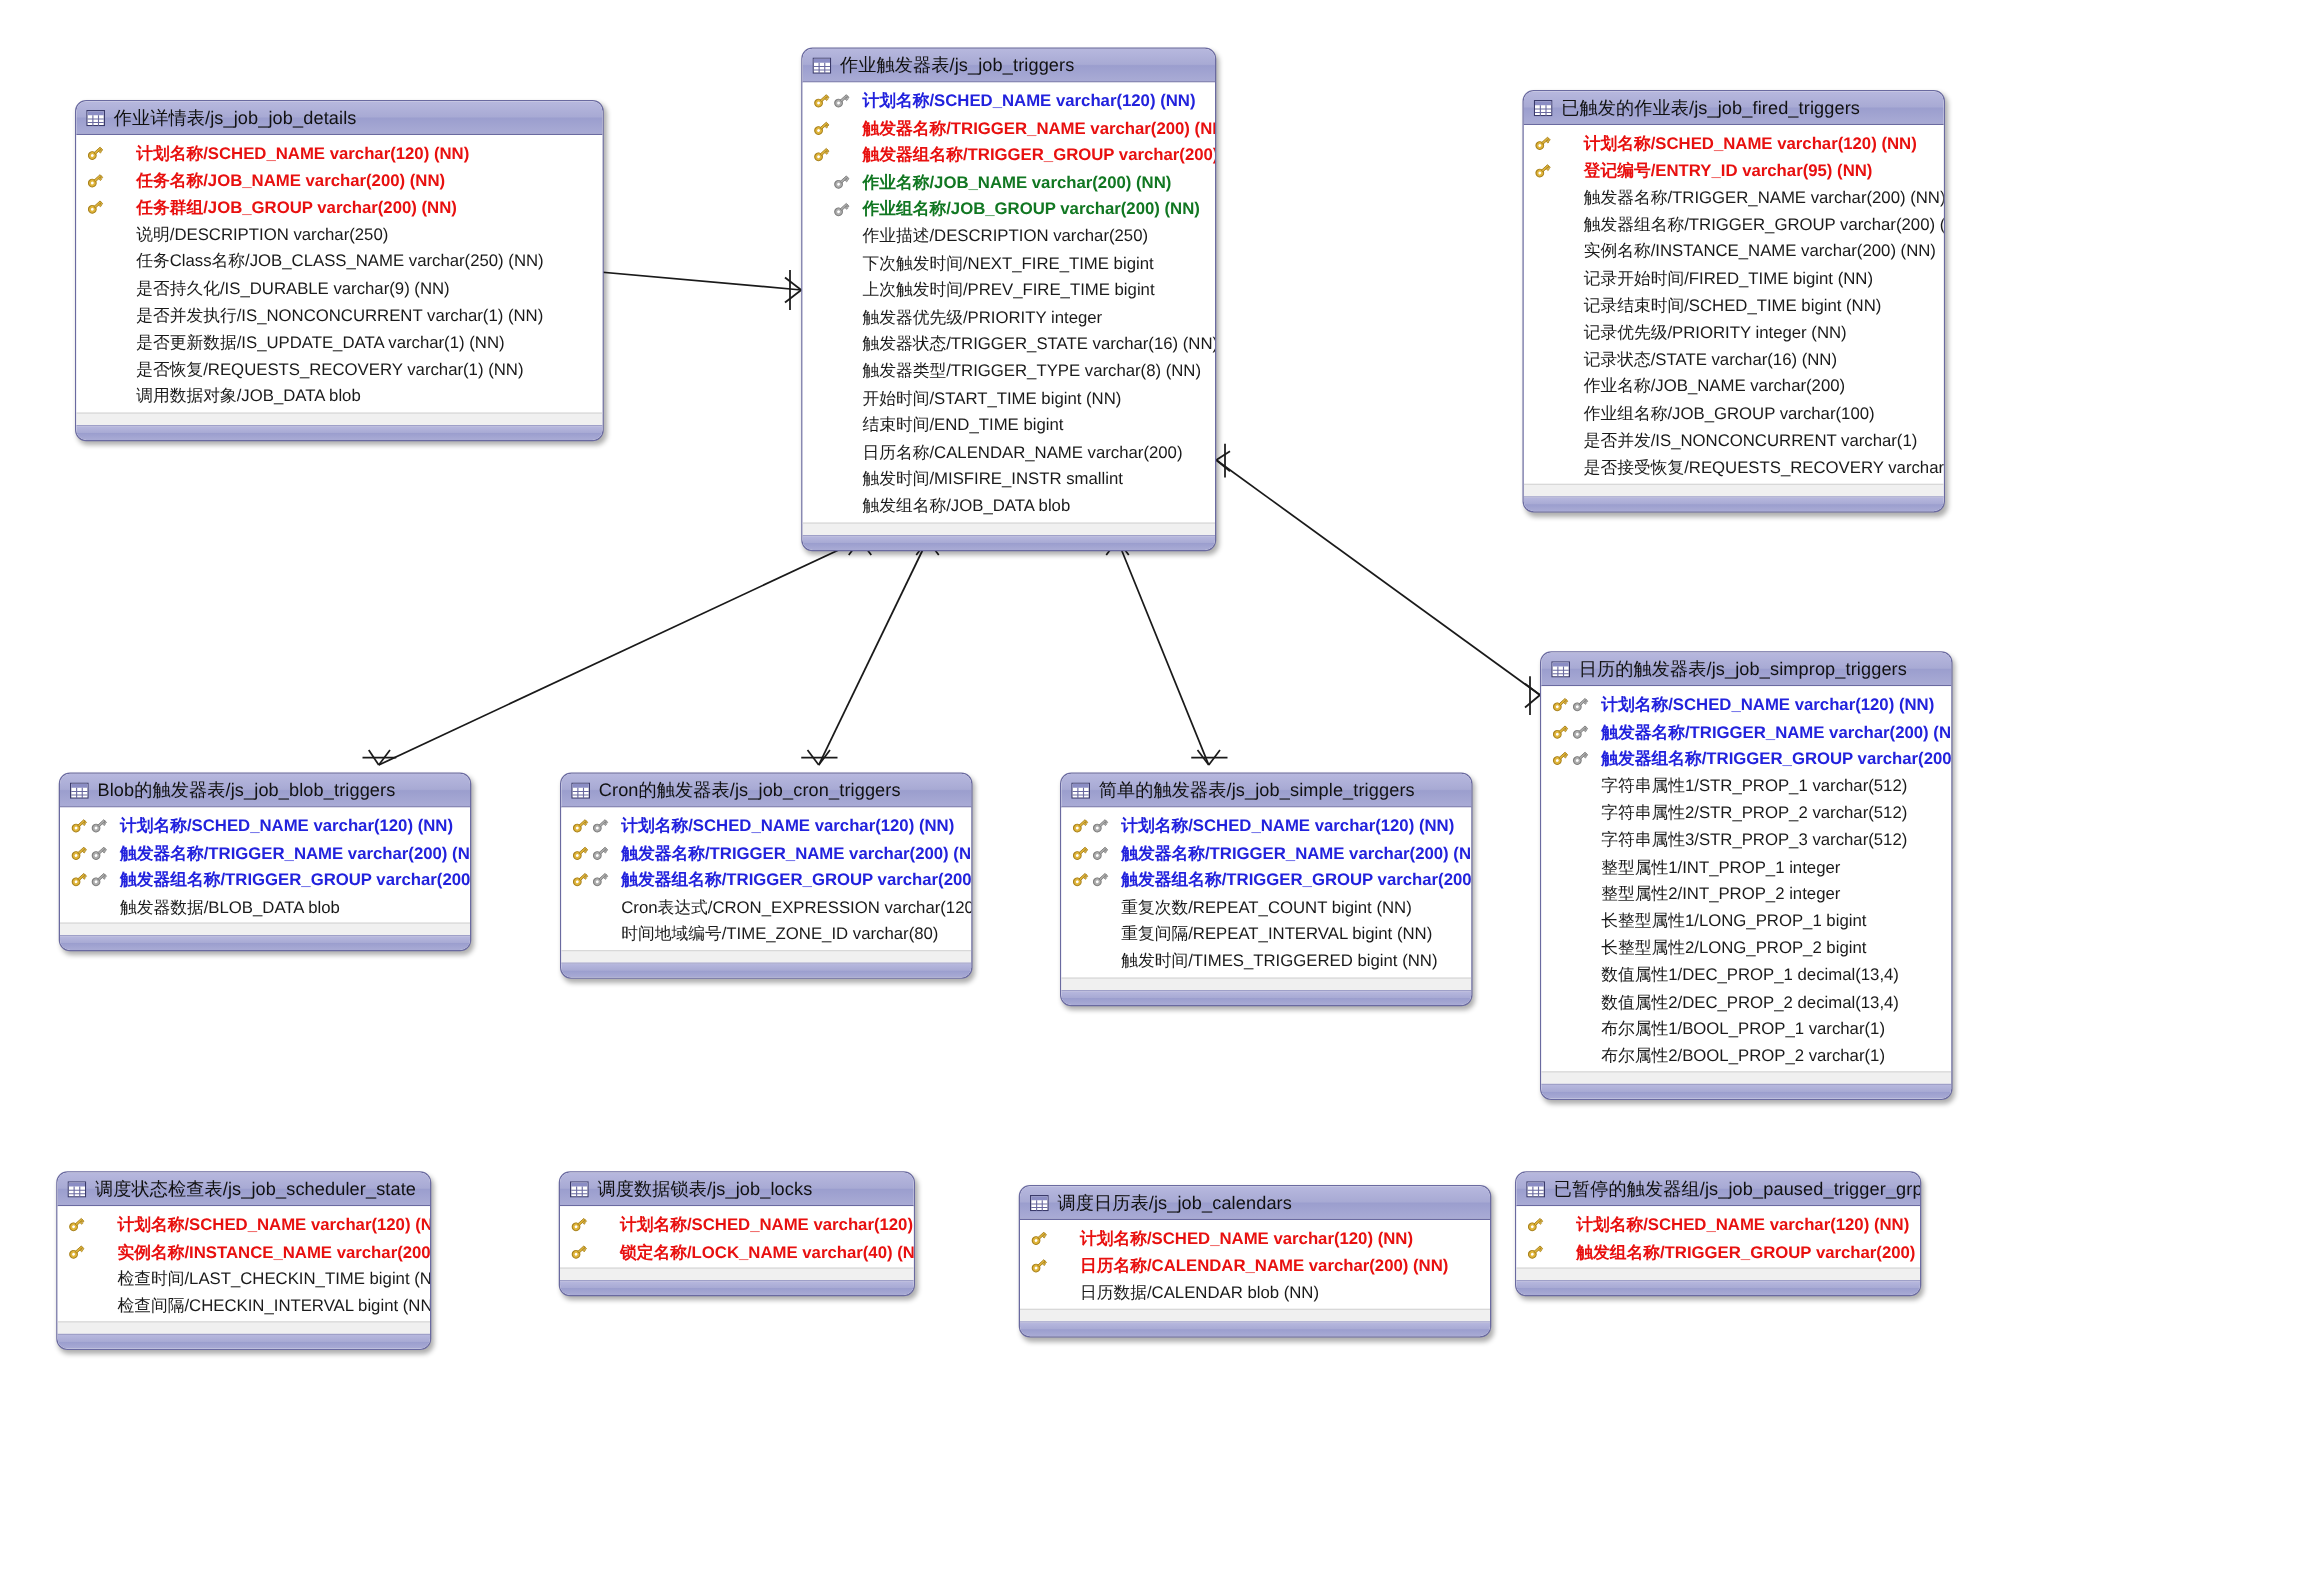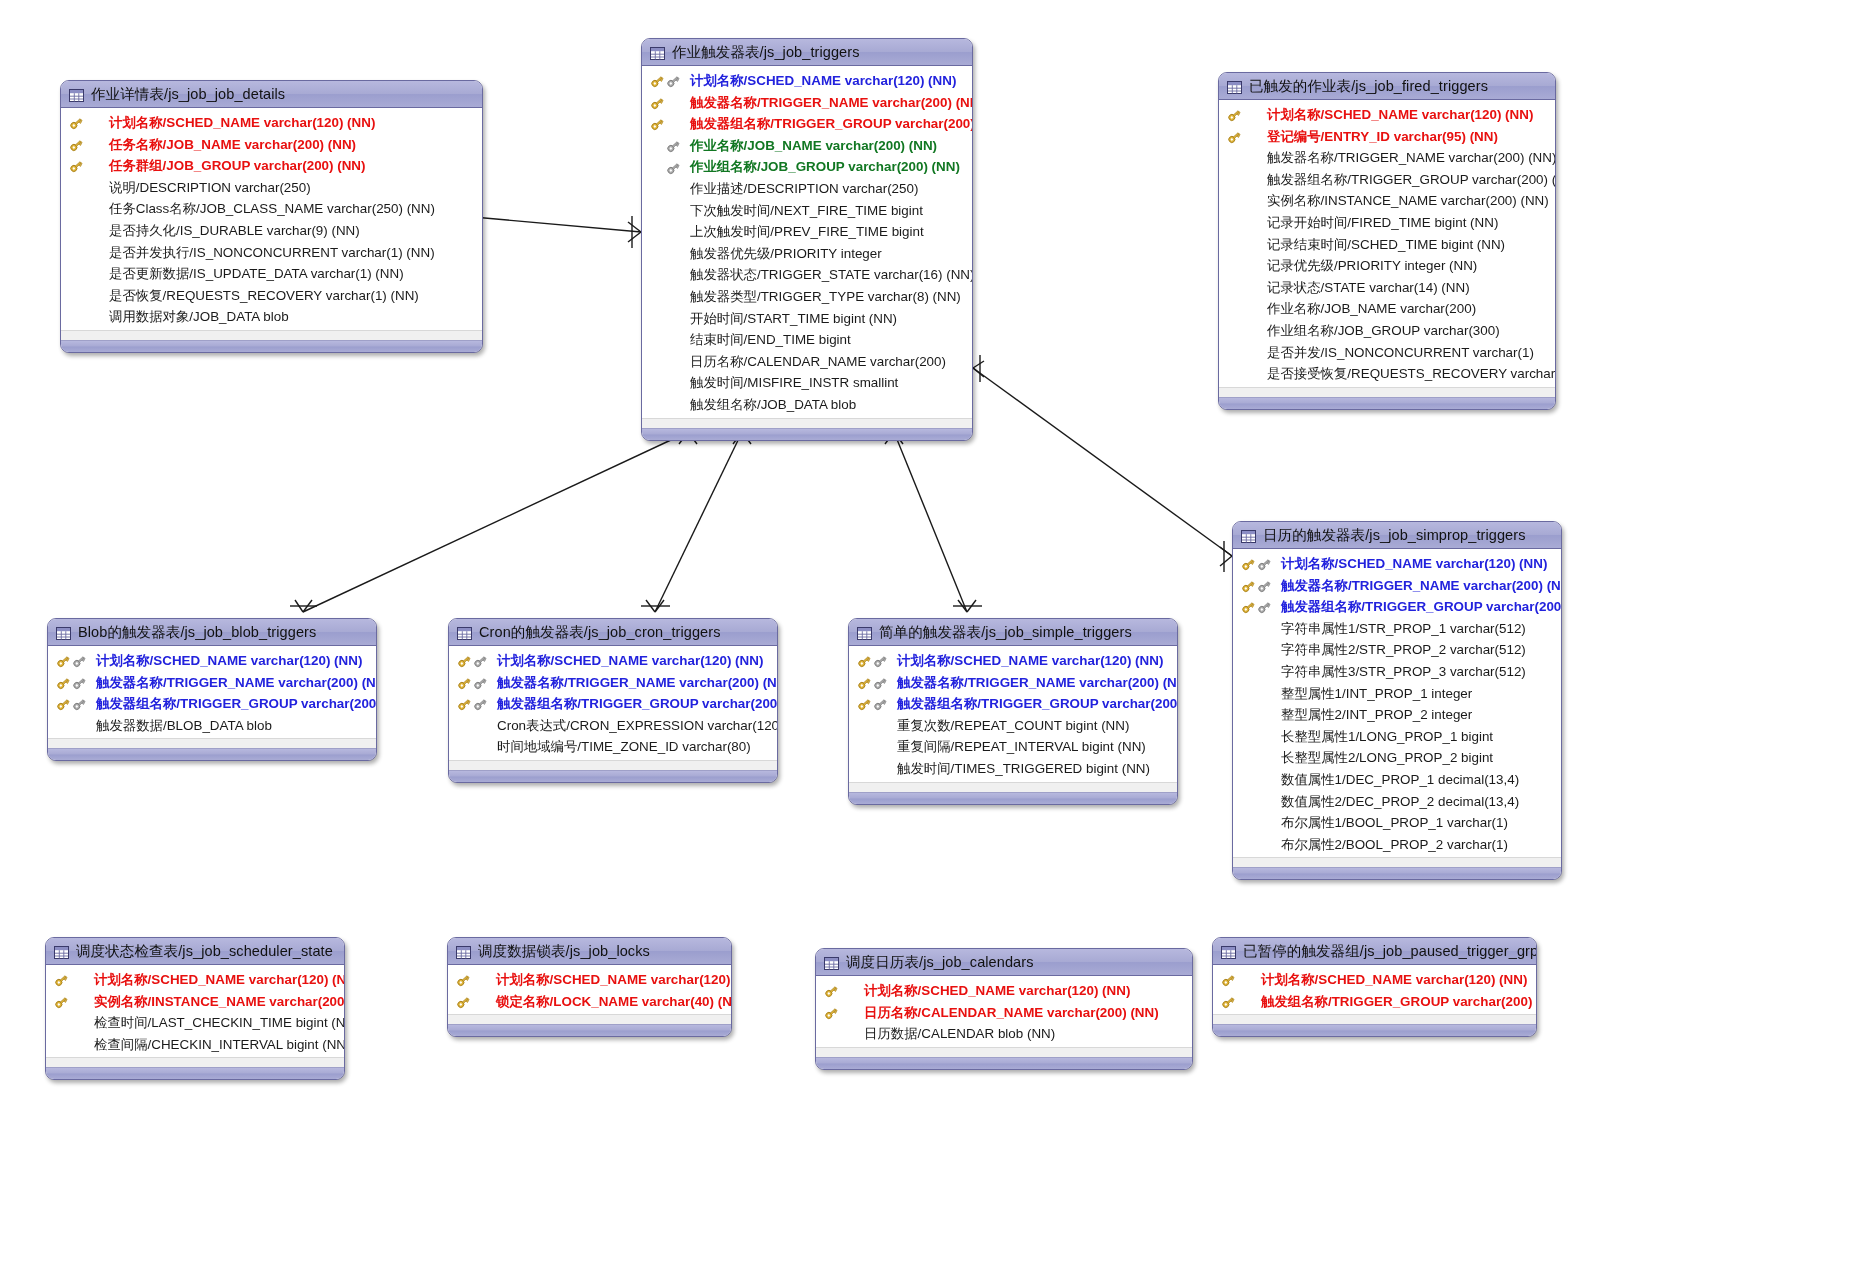--- a/index.html
+++ b/index.html
@@ -495,35 +495,35 @@
               <span style="display:inline-block;width:14px"></span>
               <span style="display:inline-block;width:14px"></span>
             </span>
             <span class="col c-plain">记录优先级/PRIORITY integer (NN)</span>
           </div>
           <div class="row">
             <span class="keys">
               <span style="display:inline-block;width:14px"></span>
               <span style="display:inline-block;width:14px"></span>
             </span>
-            <span class="col c-plain">记录状态/STATE varchar(14) (NN)</span>
+            <span class="col c-plain">记录状态/STATE varchar(16) (NN)</span>
           </div>
           <div class="row">
             <span class="keys">
               <span style="display:inline-block;width:14px"></span>
               <span style="display:inline-block;width:14px"></span>
             </span>
             <span class="col c-plain">作业名称/JOB_NAME varchar(200)</span>
           </div>
           <div class="row">
             <span class="keys">
               <span style="display:inline-block;width:14px"></span>
               <span style="display:inline-block;width:14px"></span>
             </span>
-            <span class="col c-plain">作业组名称/JOB_GROUP varchar(300)</span>
+            <span class="col c-plain">作业组名称/JOB_GROUP varchar(100)</span>
           </div>
           <div class="row">
             <span class="keys">
               <span style="display:inline-block;width:14px"></span>
               <span style="display:inline-block;width:14px"></span>
             </span>
             <span class="col c-plain">是否并发/IS_NONCONCURRENT varchar(1)</span>
           </div>
           <div class="row">
             <span class="keys">

